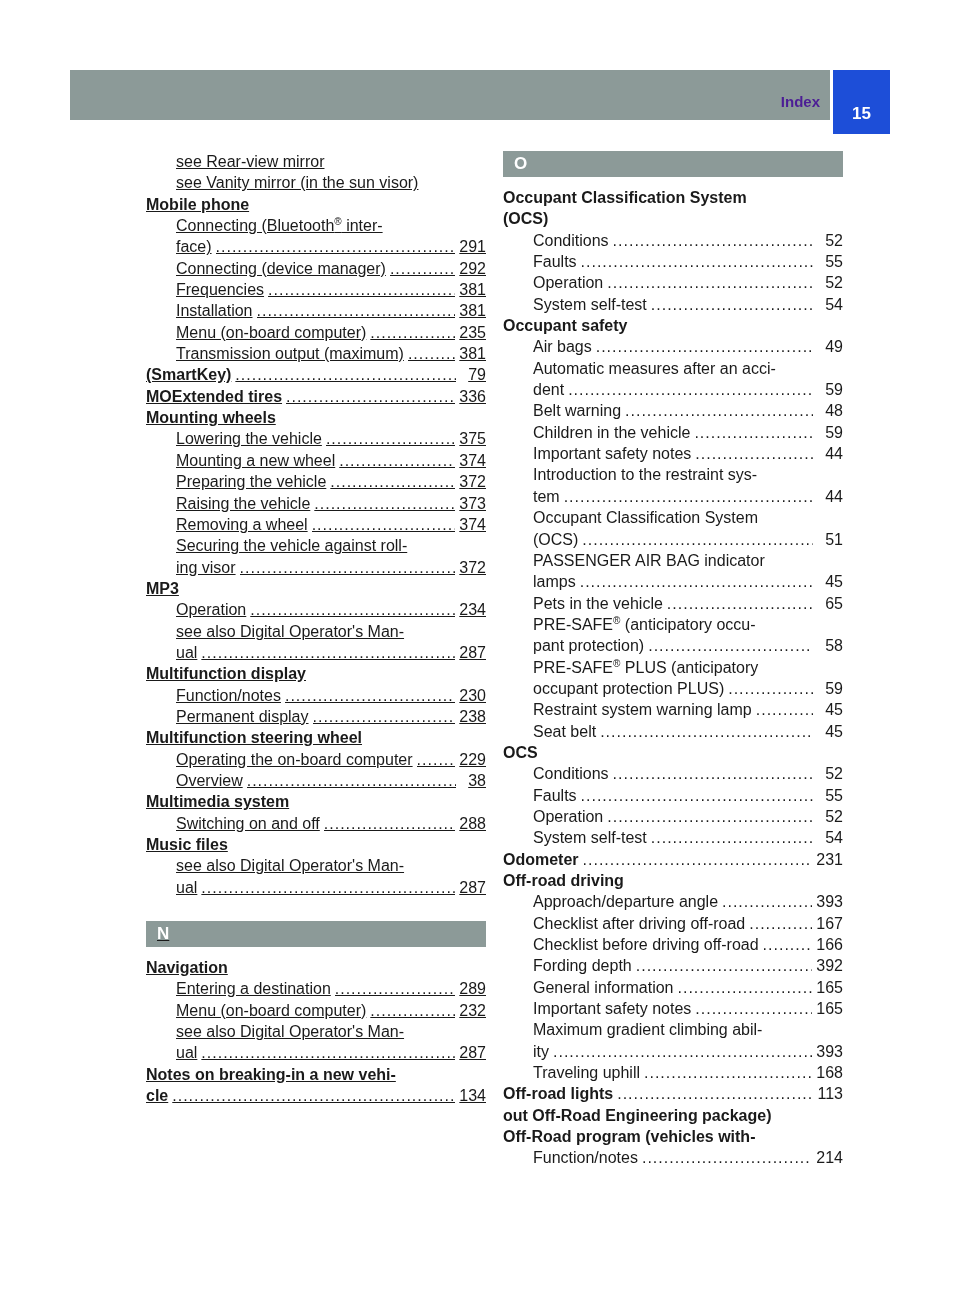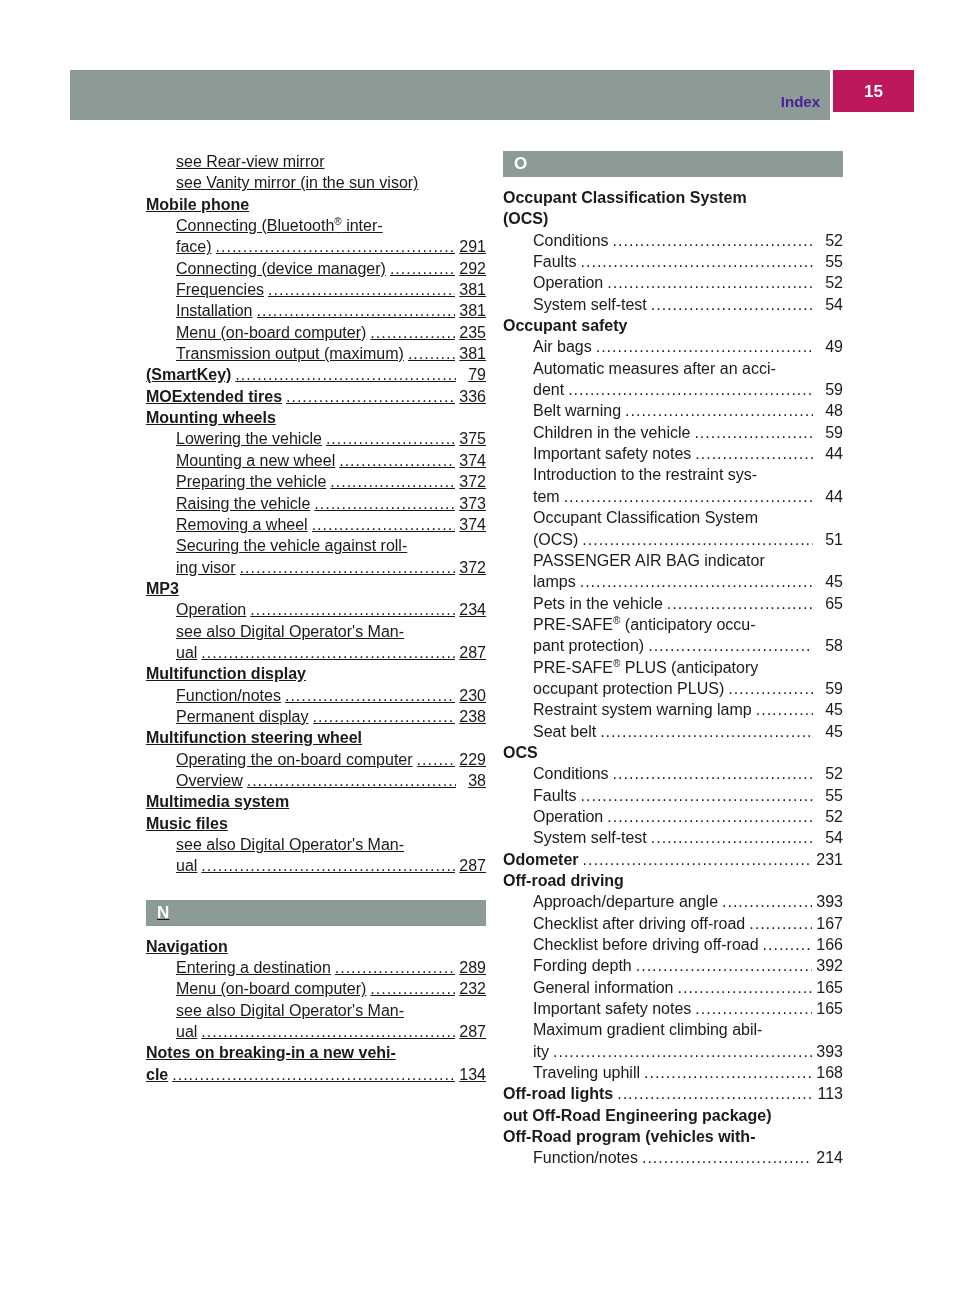--- a/index.html
+++ b/index.html
@@ -1,21 +1,21 @@
 <!DOCTYPE html>
 <html><head>
 <meta charset="utf-8">
 <style>
   html, body { margin:0; padding:0; background:#ffffff; }
   body { width:960px; height:1302px; position:relative; overflow:hidden;
          font-family:"Liberation Sans", sans-serif; color:#1a1a1a; }
   .header-bar { position:absolute; left:70px; top:70px; width:760px; height:50px; background:#8c9a98; }
   .header-title { position:absolute; right:10px; bottom:10px; color:#4c1d95; font-weight:bold; font-size:15px; }
   .header-sep { position:absolute; left:830px; top:70px; width:3px; height:50px; background:#fff; }
-  .header-page-box { position:absolute; left:833px; top:70px; width:57px; height:42px; background:#be185d;padding-left:24px; }
+  .header-page-box { position:absolute; left:833px; top:70px; width:57px; height:64px; background:#1d4ed8; }
   .header-page { position:absolute; left:0; right:0; bottom:10px; text-align:center; color:#fff; font-weight:bold; font-size:17px; }
 
   .col { position:absolute; top:151px; width:340px; }
   .col.left { left:146px;text-decoration:underline; }
   .col.right { left:503px; }
 
   .line { position:relative; height:21.35px; line-height:21.35px; font-size:16px; white-space:nowrap; }
   .line.bold { font-weight:bold; }
   .line.sub { padding-left:30px; }
   .row { display:flex; align-items:baseline; }
@@ -148,20 +148,25 @@
         <span class="txt">Operating the on-board computer</span>
         <span class="dots"></span>
         <span class="pg">229</span>
       </div>
       <div class="line sub row">
         <span class="txt">Overview</span>
         <span class="dots"></span>
         <span class="pg">38</span>
       </div>
       <div class="line bold"><span>Multimedia system</span></div>
+      <div class="line sub row">
+        <span class="txt">Switching on and off</span>
+        <span class="dots"></span>
+        <span class="pg">288</span>
+      </div>
       <div class="line bold"><span>Music files</span></div>
       <div class="line sub"><span>see also Digital Operator's Man-</span></div>
       <div class="line sub row">
         <span class="txt">ual</span>
         <span class="dots"></span>
         <span class="pg">287</span>
       </div>
     </div>
   <div class="gap"></div>
   <div class="letter-bar">N</div>

